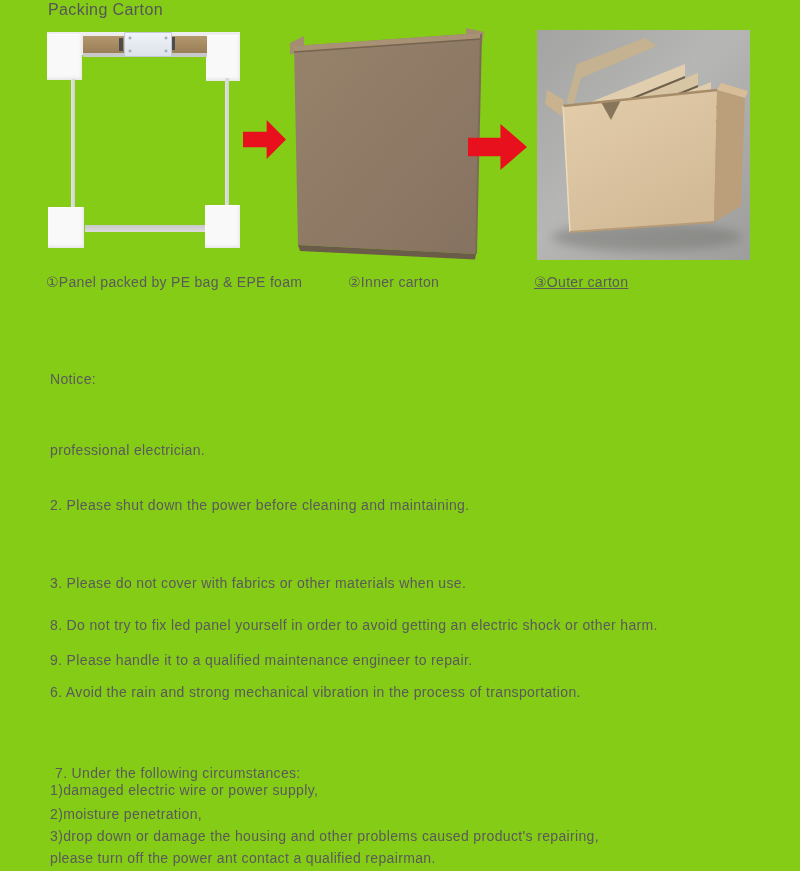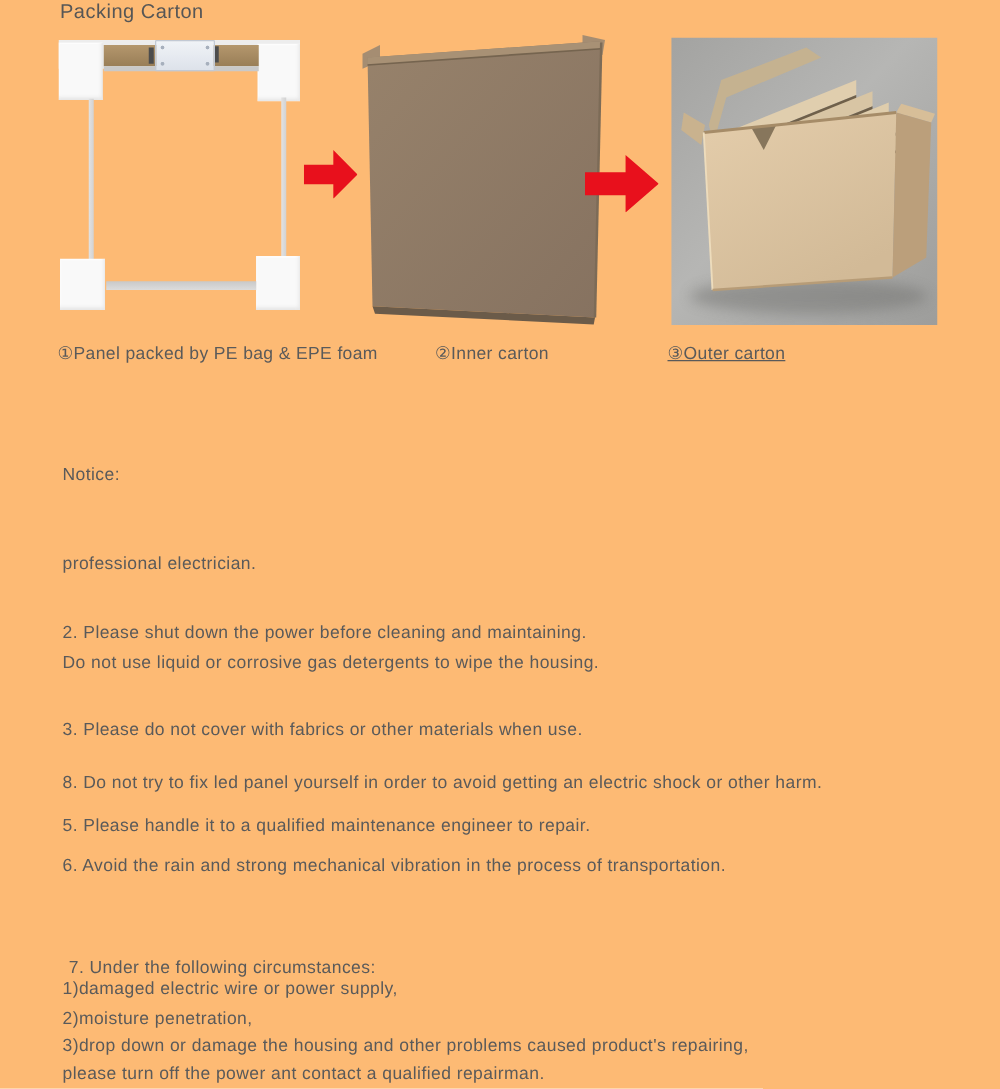--- a/index.html
+++ b/index.html
@@ -1,17 +1,17 @@
 <!DOCTYPE html>
 <html><head>
 <meta charset="utf-8">
 <style>
   html,body{margin:0;padding:0;background:#ffffff;}
   .stage{
-    position:relative;width:800px;height:871px;background:#fdba74;overflow:hidden;
+    position:relative;width:800px;height:871px;background:#84cc16;overflow:hidden;
     font-family:"Liberation Sans","DejaVu Sans",sans-serif;color:#5a5a5a;
     -webkit-font-smoothing:antialiased;
   }
   .abs{position:absolute;}
 
   
   .page-title{left:48px;top:1px;font-size:16px;letter-spacing:.4px;color:#565656;}
 
   
   .panel-photo{left:47px;top:32px;width:193px;height:228px;}
@@ -146,24 +146,23 @@
     </svg>
   </div>
 
   <div class="abs caption caption-1">①Panel packed by PE bag &amp; EPE foam</div>
   <div class="abs caption caption-2">②Inner carton</div>
   <div class="abs caption caption-3">③Outer carton</div>
 
   <div class="abs ln" style="top:371px">Notice:</div>
   <div class="abs ln" style="top:442px">professional electrician.</div>
   <div class="abs ln" style="top:497px">2. Please shut down the power before cleaning and maintaining.</div>
-  <div class="abs ln" style="top:521px">Do not use liquid or corrosive gas detergents to wipe the housing.</div>
   <div class="abs ln" style="top:575px">3. Please do not cover with fabrics or other materials when use.</div>
   <div class="abs ln" style="top:617px">8. Do not try to fix led panel yourself in order to avoid getting an electric shock or other harm.</div>
-  <div class="abs ln" style="top:652px">5. Please handle it to a qualified maintenance engineer to repair.</div>
+  <div class="abs ln" style="top:652px">9. Please handle it to a qualified maintenance engineer to repair.</div>
   <div class="abs ln" style="top:684px">6. Avoid the rain and strong mechanical vibration in the process of transportation.</div>
   <div class="abs ln" style="top:765px;left:55px">7. Under the following circumstances:</div>
   <div class="abs ln" style="top:782px">1)damaged electric wire or power supply,</div>
   <div class="abs ln" style="top:806px">2)moisture penetration,</div>
   <div class="abs ln" style="top:828px">3)drop down or damage the housing and other problems caused product's repairing,</div>
   <div class="abs ln" style="top:850px">please turn off the power ant contact a qualified repairman.</div>
 
 </div>
 
 </body></html>

